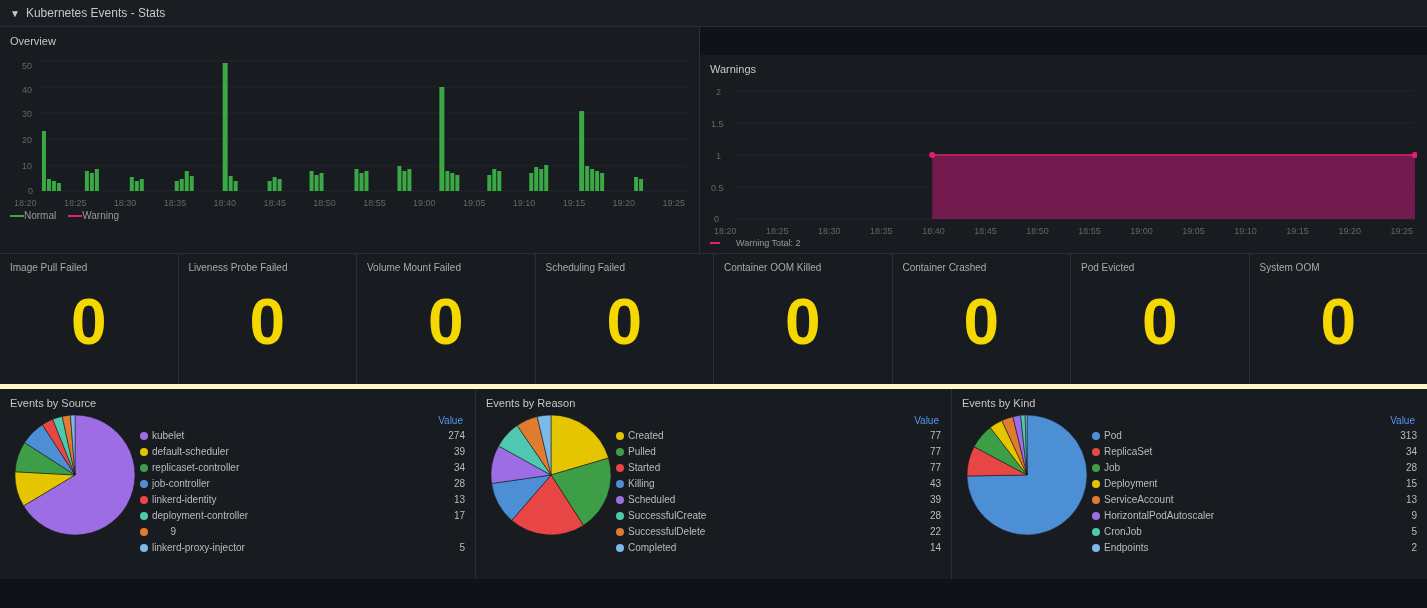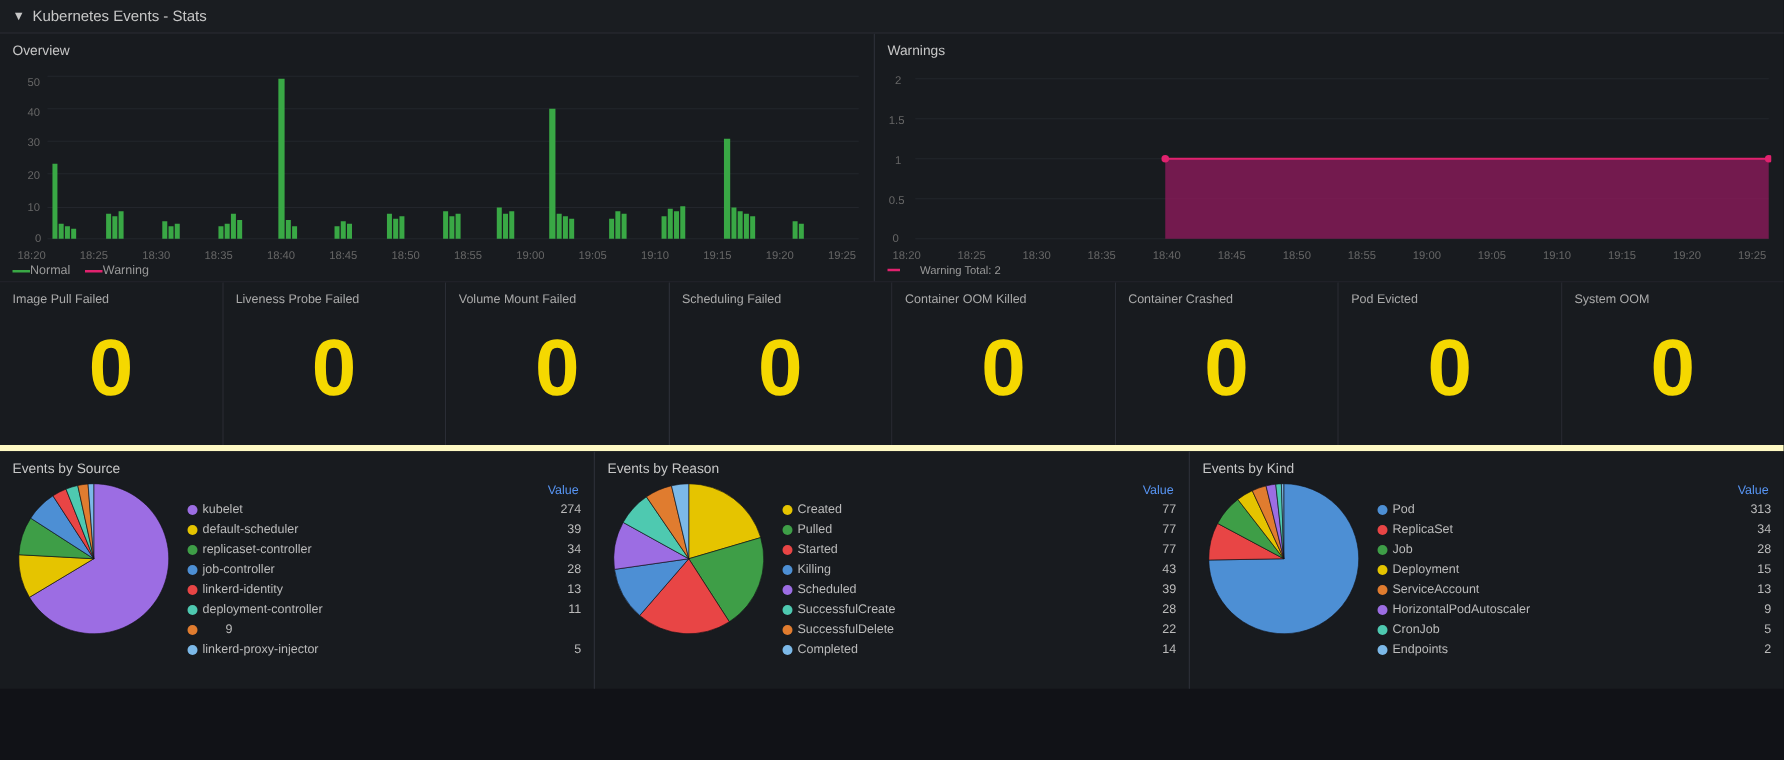--- a/index.html
+++ b/index.html
@@ -49,20 +49,21 @@
       padding: 8px 10px 4px 10px;
     }
 
     .chart-panel.overview {
       flex: 0 0 700px;
       border-right: 1px solid #2a2d35;
     }
 
     .chart-panel.warnings {
       flex: 1;
+      margin-top: 28px;
     }
 
     .chart-panel-title {
       font-size: 11px;
       color: #c7c7c7;
       margin-bottom: 4px;
     }
 
     
     .bar-chart-area {
@@ -148,21 +149,20 @@
     }
 
     .bottom-panel-title {
       font-size: 11px;
       color: #c7c7c7;
       margin-bottom: 6px;
     }
 
     .bottom-panel-content {
       display: flex;
-      gap: 10px;
       align-items: flex-start;
     }
 
     .pie-container {
       flex: 0 0 130px;
       display: flex;
       align-items: center;
       justify-content: center;
     }
 
@@ -486,21 +486,21 @@
         <span class="legend-value">28</span>
       </div>
               <div class="legend-row">
         <div class="legend-dot" style="background:#e84545;"></div>
         <span class="legend-label">linkerd-identity</span>
         <span class="legend-value">13</span>
       </div>
               <div class="legend-row">
         <div class="legend-dot" style="background:#4ec9b0;"></div>
         <span class="legend-label">deployment-controller</span>
-        <span class="legend-value">11</span>
+        <span class="legend-value">17</span>
       </div>
               <div class="legend-row">
         <div class="legend-dot" style="background:#e07c2f;"></div>
         <span class="legend-value">9</span>
       </div>
               <div class="legend-row">
         <div class="legend-dot" style="background:#7cb9e8;"></div>
         <span class="legend-label">linkerd-proxy-injector</span>
         <span class="legend-value">5</span>
       </div>

